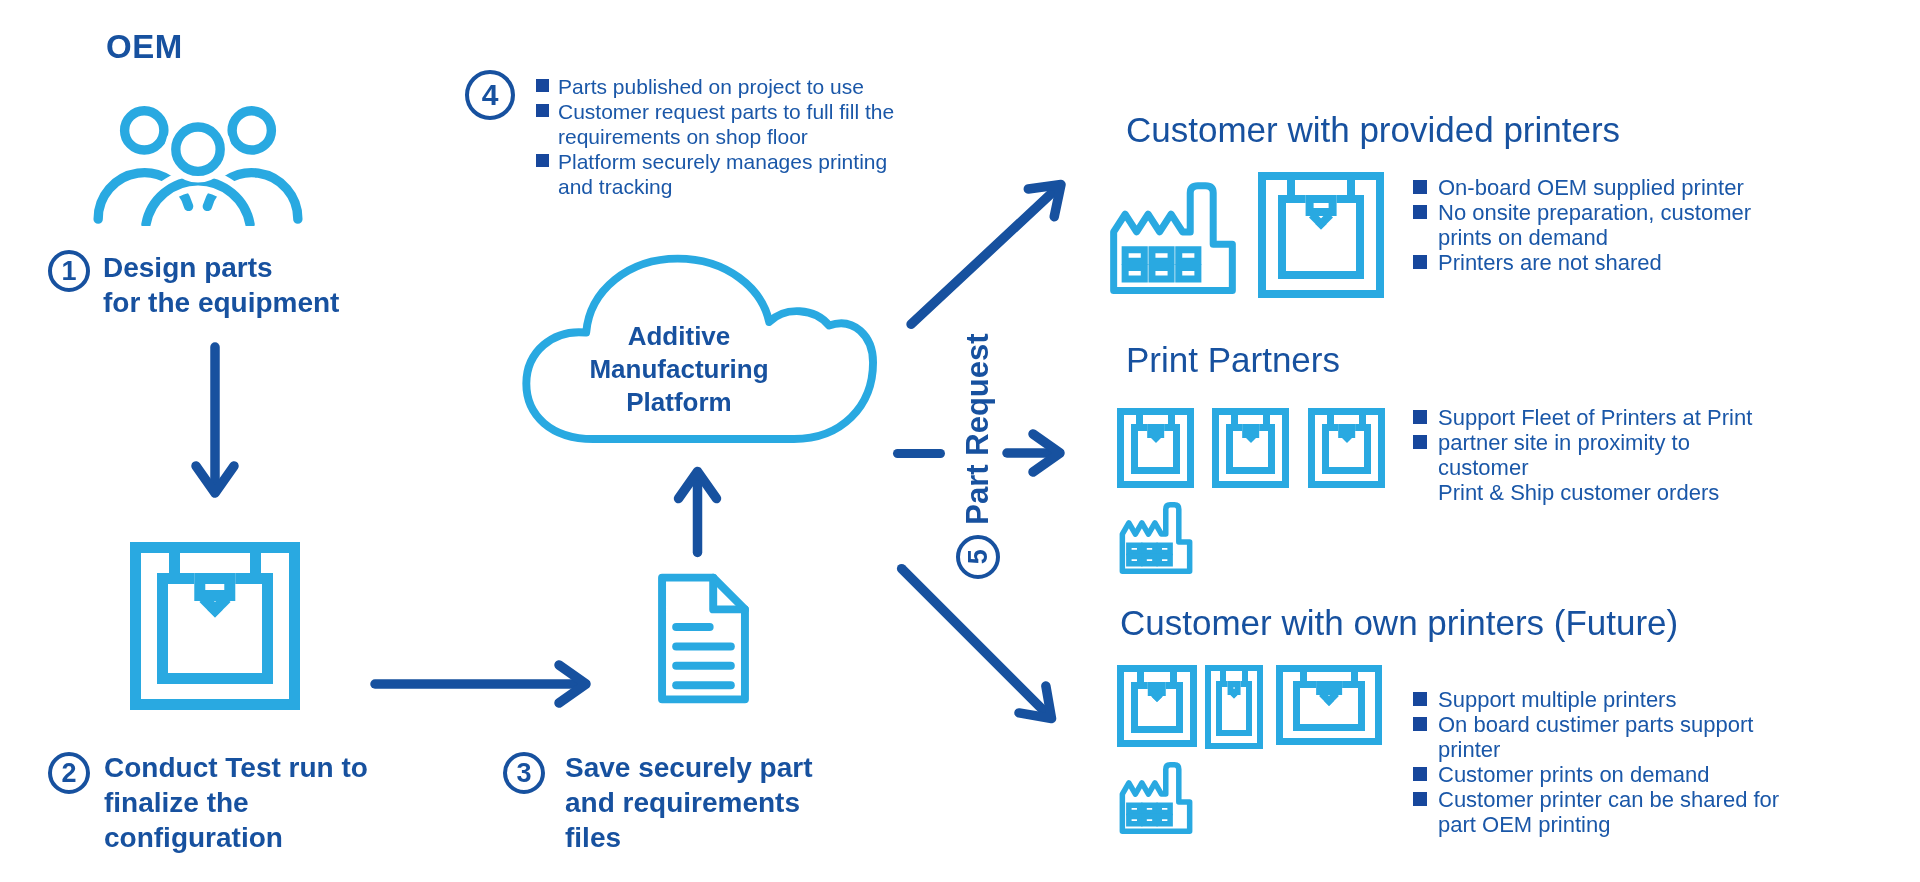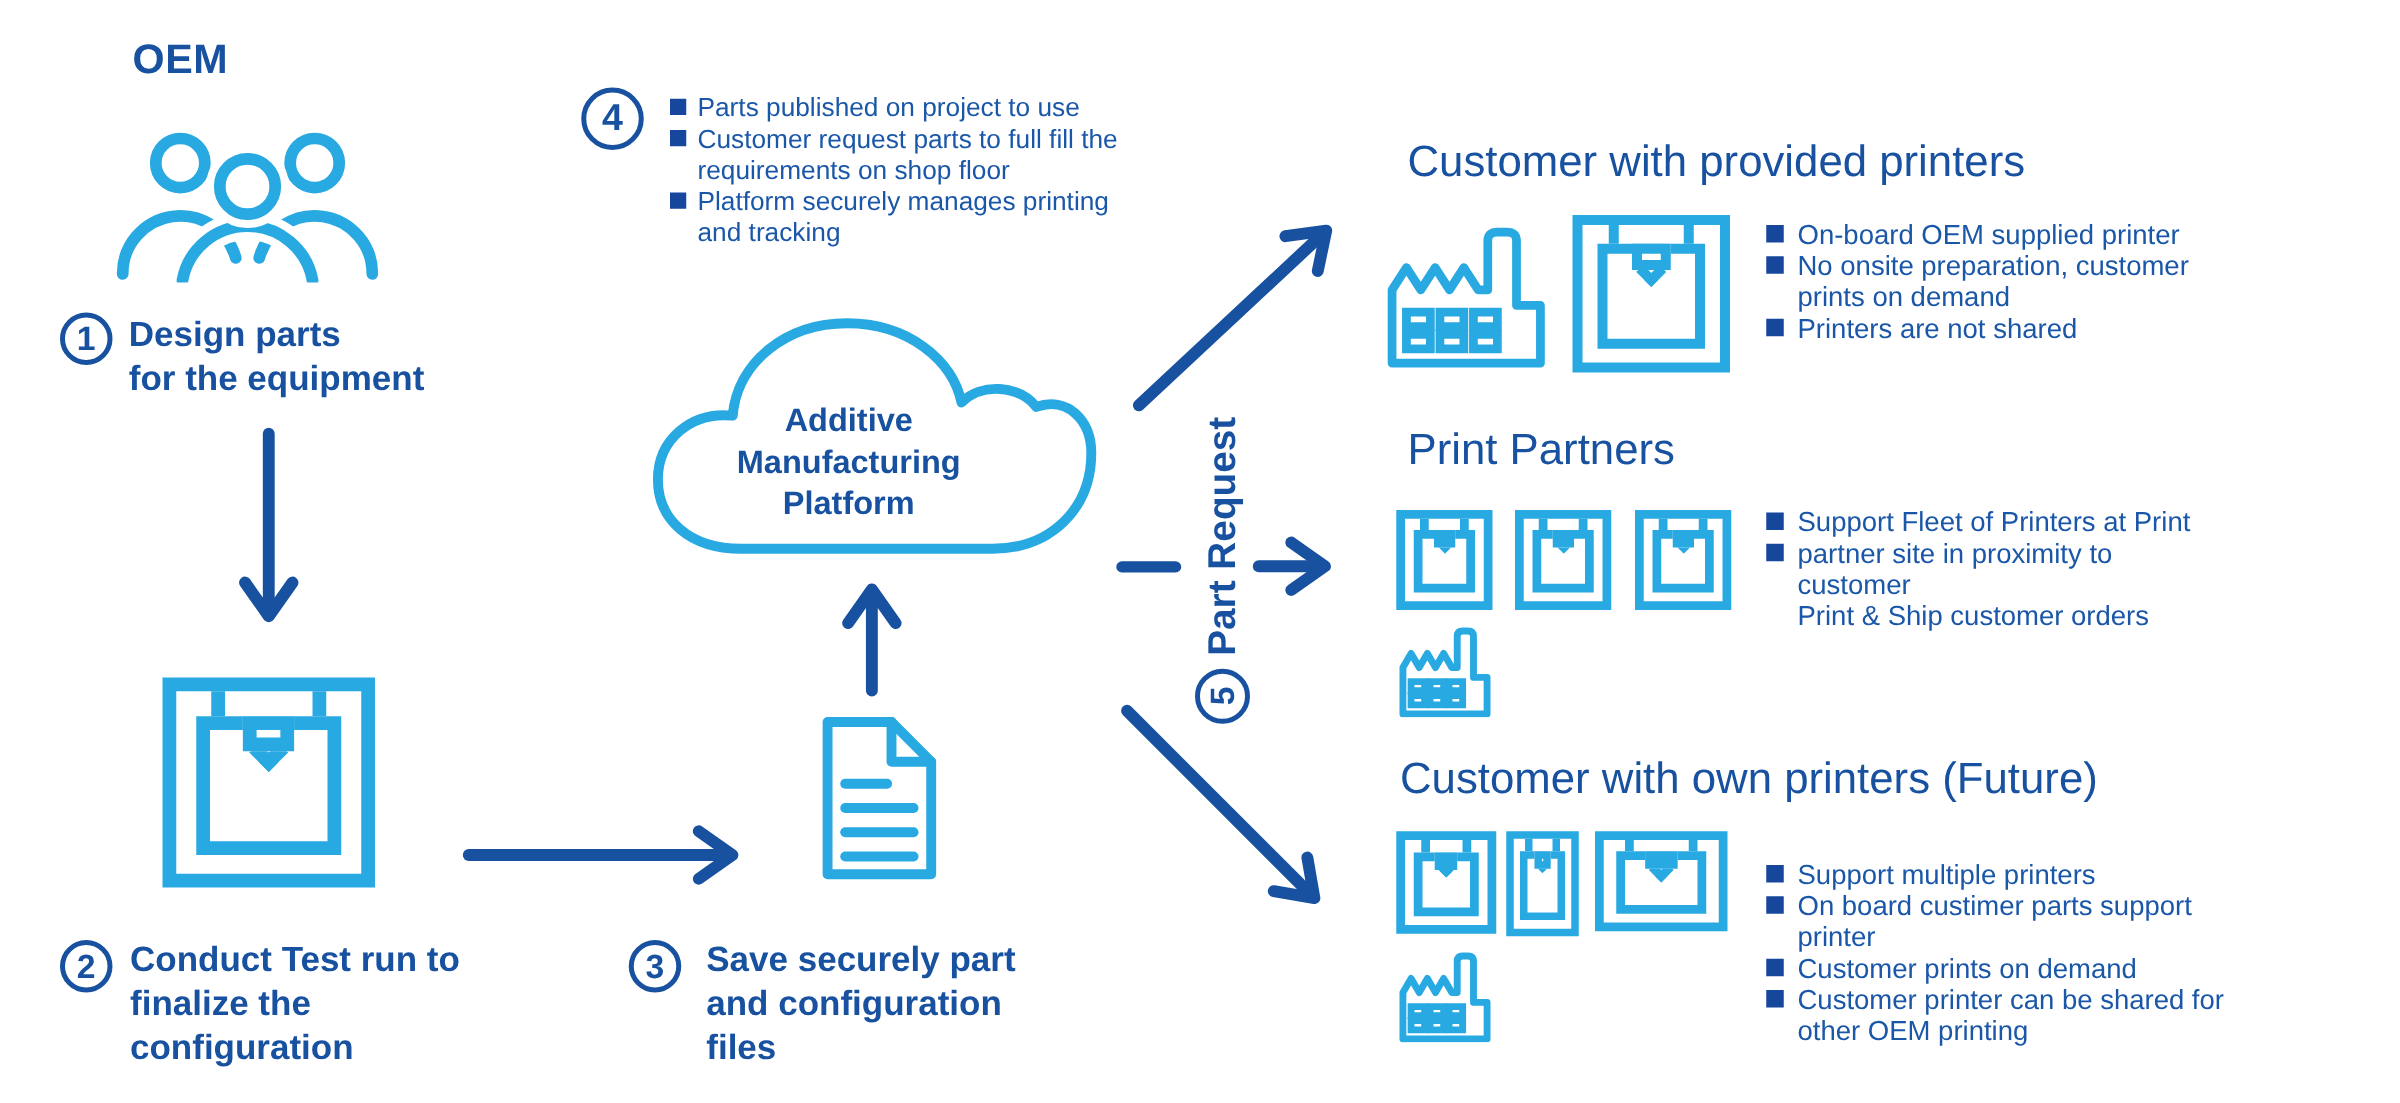--- a/index.html
+++ b/index.html
@@ -127,21 +127,21 @@
       <path d="M 66 6 V 42 H 102"></path>
       <line x1="24" y1="62" x2="62" y2="62"></line>
       <line x1="24" y1="84" x2="86" y2="84"></line>
       <line x1="24" y1="106" x2="86" y2="106"></line>
       <line x1="24" y1="128" x2="86" y2="128"></line>
     </g>
   </svg>
 
   <div class="abs circle-num" style="left:503px;top:752px;width:42px;height:42px;font-size:27px">3</div>
   <div class="abs step-label" style="left:565px;top:750px">Save securely part
-and configuration
+and requirements
 files</div>
 
   <svg class="arrow abs" style="left:650px;top:486px;transform:rotate(-90deg)" width="95" height="48">
     <line x1="5" y1="24" x2="83" y2="24"></line>
       <polyline points="59,5 86,24 59,43"></polyline>
   </svg>
 
   <svg class="abs" style="left:492px;top:234px" width="396" height="220" viewBox="0 0 420 250">
     <path class="lb-stroke" stroke-width="9" stroke-linejoin="round" fill="#FFFFFF" d="M 100 233 C 52 233 24 206 24 170 C 24 134 54 108 92 112 C 96 64 140 28 196 28 C 252 28 292 62 300 100 C 318 82 352 84 368 104 C 396 94 418 116 418 146 C 418 196 382 233 328 233 Z"></path>
   </svg>
@@ -296,17 +296,17 @@
         <span class="bullet-text">On board custimer parts support
 printer</span>
       </div>
       <div class="bullet-item">
         <span class="bullet-square"></span>
         <span class="bullet-text">Customer prints on demand</span>
       </div>
       <div class="bullet-item">
         <span class="bullet-square"></span>
         <span class="bullet-text">Customer printer can be shared for
-other OEM printing</span>
+part OEM printing</span>
       </div>
     </div>
 
 </div>
 
 </body></html>

